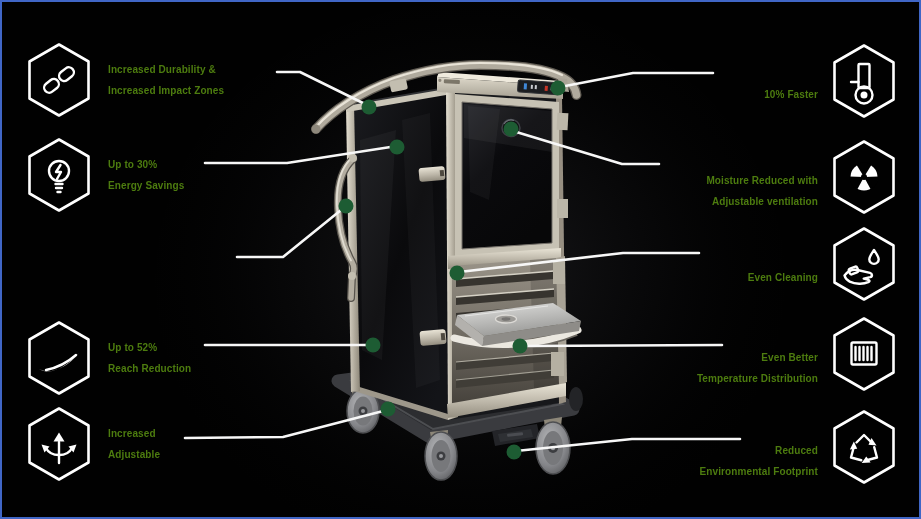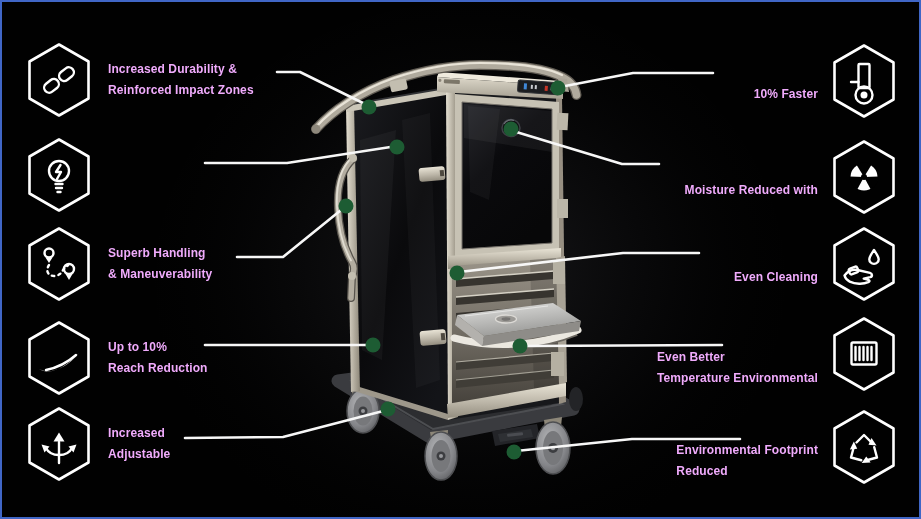--- a/index.html
+++ b/index.html
@@ -3,22 +3,22 @@
 <meta charset="utf-8">
 <style>
   html,body{margin:0;padding:0;background:#000;}
   .stage{position:relative;width:921px;height:519px;background:#010101;overflow:hidden;
          font-family:"Liberation Sans",sans-serif;}
   .frame{position:absolute;inset:0;border:2px solid #4066c6;pointer-events:none;z-index:50;}
   #scene{position:absolute;left:0;top:0;z-index:1;}
   .feature{position:absolute;display:flex;align-items:center;z-index:2;}
   .feature.left{left:26px;gap:16px;}
   .feature.right{right:24px;gap:13px;}
-  .feature .txt{font-weight:700;font-size:12px;line-height:21px;letter-spacing:.1px;color:#f0abfc;white-space:nowrap;}
-  .feature.right .txt{margin-top:27px;}
+  .feature .txt{font-weight:700;font-size:10px;line-height:21px;letter-spacing:.1px;color:#4d7c0f;white-space:nowrap;}
+  .feature.right .txt{text-align:right;margin-top:27px;}
   .hex{flex:0 0 auto;}
   .hexo{fill:none;stroke:#fff;stroke-width:2.6;stroke-linejoin:round;}
   .ic{fill:none;stroke:#fff;stroke-width:2.4;stroke-linecap:round;stroke-linejoin:round;}
   .icf{fill:#fff;stroke:none;}
   .icb{fill:#010101;stroke:none;}
 </style>
 </head>
 <body>
 
 <div class="stage">
@@ -238,58 +238,46 @@
   <div class="feature left" style="top:42px">
     <svg class="hex" width="66" height="76" viewBox="0 0 66 76">
       <polygon class="hexo" points="33,2.5 62.5,19.5 62.5,56.5 33,73.5 3.5,56.5 3.5,19.5"></polygon>
       <g transform="rotate(-38 33 38)">
         <rect class="ic" x="15.5" y="33" width="16" height="10" rx="5"></rect>
         <rect class="ic" x="34.5" y="33" width="16" height="10" rx="5"></rect>
       </g>
     </svg>
     <div class="txt">
       <div class="ln">Increased Durability &amp;</div>
-      <div class="ln">Reinforced Impact Zones</div>
+      <div class="ln">Increased Impact Zones</div>
     </div>
   </div>
 
   <div class="feature left" style="top:137px">
     <svg class="hex" width="66" height="76" viewBox="0 0 66 76">
       <polygon class="hexo" points="33,2.5 62.5,19.5 62.5,56.5 33,73.5 3.5,56.5 3.5,19.5"></polygon>
       <circle class="ic" cx="33" cy="34" r="10"></circle>
       <path class="ic" stroke-width="2" d="M34.5,28 l-4.5,7 h5 l-4,7"></path>
       <path class="ic" d="M29.5,47 h7 M30,51 h6 M31.5,55 h3"></path>
     </svg>
     <div class="txt">
-    </div>
-  </div>
-
-  <div class="feature left" style="top:226px">
-    <svg class="hex" width="66" height="76" viewBox="0 0 66 76">
-      <polygon class="hexo" points="33,2.5 62.5,19.5 62.5,56.5 33,73.5 3.5,56.5 3.5,19.5"></polygon>
-      <circle class="ic" cx="23" cy="27" r="4.5"></circle>
-      <polygon class="icf" points="23,37 19.5,31.5 26.5,31.5"></polygon>
-      <path class="ic" stroke-dasharray="2.5,4" d="M23,39 C18,47 25,51.5 31,49.5 C37.5,47.5 36,42 42,39.5"></path>
-      <circle class="ic" cx="43" cy="43" r="5"></circle>
-      <polygon class="icf" points="43,54 39.5,48 46.5,48"></polygon>
-    </svg>
-    <div class="txt">
-      <div class="ln">Superb Handling</div>
-      <div class="ln">&amp; Maneuverability</div>
-    </div>
-  </div>
+      <div class="ln">Up to 30%</div>
+      <div class="ln">Energy Savings</div>
+    </div>
+  </div>
+
 
   <div class="feature left" style="top:320px">
     <svg class="hex" width="66" height="76" viewBox="0 0 66 76">
       <polygon class="hexo" points="33,2.5 62.5,19.5 62.5,56.5 33,73.5 3.5,56.5 3.5,19.5"></polygon>
       <path class="icf" d="M13,49 Q30,57.5 53,33 Q39,50 22,51.5 Q17,51.5 13,49 Z"></path>
       <path class="ic" stroke-width="1.6" d="M20,50 C30,48 42,42 50,35"></path>
     </svg>
     <div class="txt">
-      <div class="ln">Up to 10%</div>
+      <div class="ln">Up to 52%</div>
       <div class="ln">Reach Reduction</div>
     </div>
   </div>
 
   <div class="feature left" style="top:406px">
     <svg class="hex" width="66" height="76" viewBox="0 0 66 76">
       <polygon class="hexo" points="33,2.5 62.5,19.5 62.5,56.5 33,73.5 3.5,56.5 3.5,19.5"></polygon>
       <path class="ic" d="M33,57 V36"></path>
       <polygon class="icf" points="33,26.5 27.5,35.5 38.5,35.5"></polygon>
       <path class="ic" d="M33,49 C27,49 22,46 20,42"></path>
@@ -312,20 +300,21 @@
       <rect class="ic" x="27.5" y="21" width="11" height="24" rx="1"></rect>
       <path class="ic" d="M20,39 h7.5"></path>
       <circle class="ic" cx="33" cy="52" r="8.5"></circle>
       <circle class="icf" cx="33" cy="52" r="3.5"></circle>
     </svg>
   </div>
 
   <div class="feature right" style="top:139px">
     <div class="txt">
       <div class="ln">Moisture Reduced with</div>
+      <div class="ln">Adjustable ventilation</div>
     </div>
     <svg class="hex" width="66" height="76" viewBox="0 0 66 76">
       <polygon class="hexo" points="33,2.5 62.5,19.5 62.5,56.5 33,73.5 3.5,56.5 3.5,19.5"></polygon>
       <circle class="icf" cx="33" cy="38" r="13.5"></circle>
       <g class="icb">
         <path d="M33,38 L25.5,25.8 A14.5,14.5 0 0 1 40.5,25.8 Z"></path>
         <path d="M33,38 L25.5,25.8 A14.5,14.5 0 0 1 40.5,25.8 Z" transform="rotate(120 33 38)"></path>
         <path d="M33,38 L25.5,25.8 A14.5,14.5 0 0 1 40.5,25.8 Z" transform="rotate(240 33 38)"></path>
         <circle cx="33" cy="38" r="3"></circle>
       </g>
@@ -341,33 +330,33 @@
       <polygon class="hexo" points="33,2.5 62.5,19.5 62.5,56.5 33,73.5 3.5,56.5 3.5,19.5"></polygon>
       <path class="ic" stroke-width="2" d="M43,24 c2.8,4.2 4.7,6.8 4.7,9.2 a4.7,4.7 0 1 1 -9.4,0 c0,-2.4 1.9,-5 4.7,-9.2 Z"></path>
       <path class="ic" stroke-width="2" d="M13.5,49.5 c3,-4 8,-6.5 13,-5.5 l12.5,2.8 c2.5,0.6 2.7,3.8 0.2,4.4 l-6.5,1.4 c5,0.8 7.5,2.2 4.5,3.6 c-5,2.3 -13,2 -18.5,-0.6 c-2.5,-1.2 -4.5,-3.4 -5.2,-6.1 Z"></path>
       <rect class="ic" stroke-width="2" x="18" y="41.5" width="9" height="6" rx="2" transform="rotate(-22 22.5 44.5)"></rect>
     </svg>
   </div>
 
   <div class="feature right" style="top:316px">
     <div class="txt">
       <div class="ln">Even Better</div>
-      <div class="ln">Temperature Environmental</div>
+      <div class="ln">Temperature Distribution</div>
     </div>
     <svg class="hex" width="66" height="76" viewBox="0 0 66 76">
       <polygon class="hexo" points="33,2.5 62.5,19.5 62.5,56.5 33,73.5 3.5,56.5 3.5,19.5"></polygon>
       <rect class="ic" stroke-width="3" x="20.5" y="26.5" width="25" height="22" rx="1.5"></rect>
       <path class="ic" stroke-width="2" d="M24.5,31 V44 M28.5,31 V44 M32.5,31 V44 M36.5,31 V44 M40.5,31 V44"></path>
     </svg>
   </div>
 
   <div class="feature right" style="top:409px">
     <div class="txt">
+      <div class="ln">Reduced</div>
       <div class="ln">Environmental Footprint</div>
-      <div class="ln">Reduced</div>
     </div>
     <svg class="hex" width="66" height="76" viewBox="0 0 66 76">
       <polygon class="hexo" points="33,2.5 62.5,19.5 62.5,56.5 33,73.5 3.5,56.5 3.5,19.5"></polygon>
       <g>
         <path class="ic" d="M25.5,33.5 L33,26 L40.5,33.5"></path>
         <polygon class="icf" points="40.5,29 45.5,36.5 37.5,35.8"></polygon>
       </g>
       <g transform="rotate(120 33 41)">
         <path class="ic" d="M25.5,33.5 L33,26 L40.5,33.5"></path>
         <polygon class="icf" points="40.5,29 45.5,36.5 37.5,35.8"></polygon>

